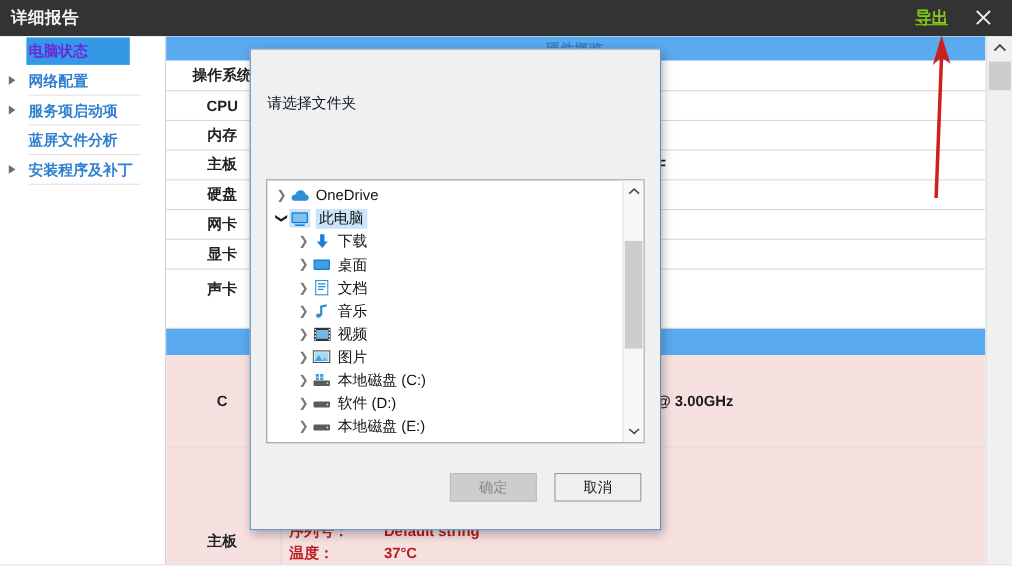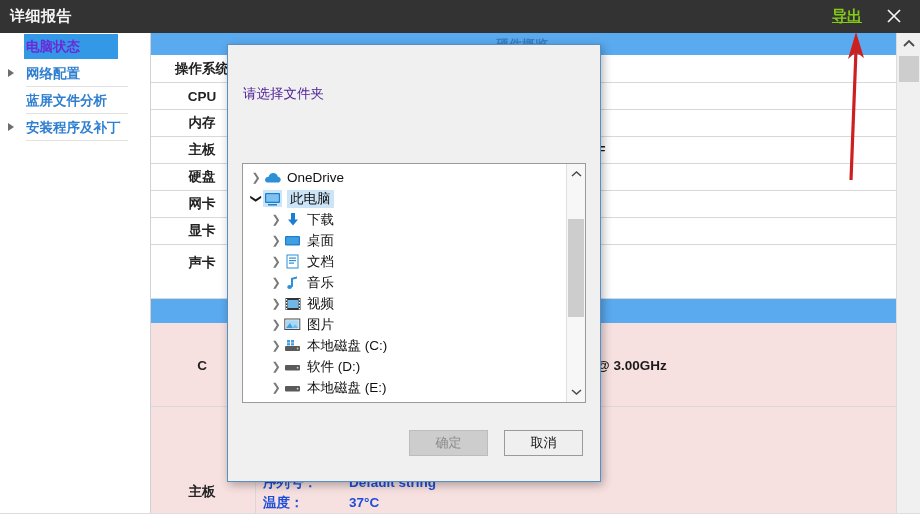--- a/index.html
+++ b/index.html
@@ -130,21 +130,21 @@
     color: #1a1a1a;
     white-space: nowrap;
   }
   .row.pink { background: #f7e0e0; }
   .row.blue { background: #5aaaf0; border-bottom: none; }
 
   .kv-block {
     position: absolute; left: 112px; top: 50%;
     transform: translateY(-50%);
     font-size: 13.5px; font-weight: bold;
-    color: #1d4ed8;
+    color: #b91c1c;
     line-height: 20px;
     white-space: nowrap;
   }
   .kv-block .k { display: inline-block; width: 86px; }
 
   
   .vscroll {
     position: absolute; left: 896px; top: 33px;
     width: 24px; height: 481px;
     background: #f0f0f0;
@@ -181,21 +181,21 @@
     position: absolute; left: 11px; top: 8px;
     font-size: 13.5px; color: #222222;
   }
   .dlg-close {
     position: absolute; right: 8px; top: 5px;
     width: 22px; height: 22px;
     cursor: pointer;
   }
   .dlg-prompt {
     position: absolute; left: 15px; top: 40px;
-    font-size: 13.5px; color: #4c1d95;
+    font-size: 13.5px; color: #0f172a;
   }
   .tree-box {
     position: absolute; left: 14px; top: 118px;
     width: 344px; height: 240px;
     background: #ffffff;
     border: 1px solid #9a9a9a;
     box-sizing: border-box;
     overflow: hidden;
   }
   .tree-inner {
@@ -337,20 +337,25 @@
       <div class="side-label">电脑状态</div>
     </div>
 
     <div class="side-item">
       <div class="arrow"></div>
       <div class="side-label">网络配置</div>
       <div class="underline"></div>
     </div>
 
 
+    <div class="side-item">
+      <div class="arrow"></div>
+      <div class="side-label">服务项启动项</div>
+      <div class="underline"></div>
+    </div>
 
     <div class="side-item">
       <div class="side-label">蓝屏文件分析</div>
       <div class="underline"></div>
     </div>
 
     <div class="side-item">
       <div class="arrow"></div>
       <div class="side-label">安装程序及补丁</div>
       <div class="underline"></div>

